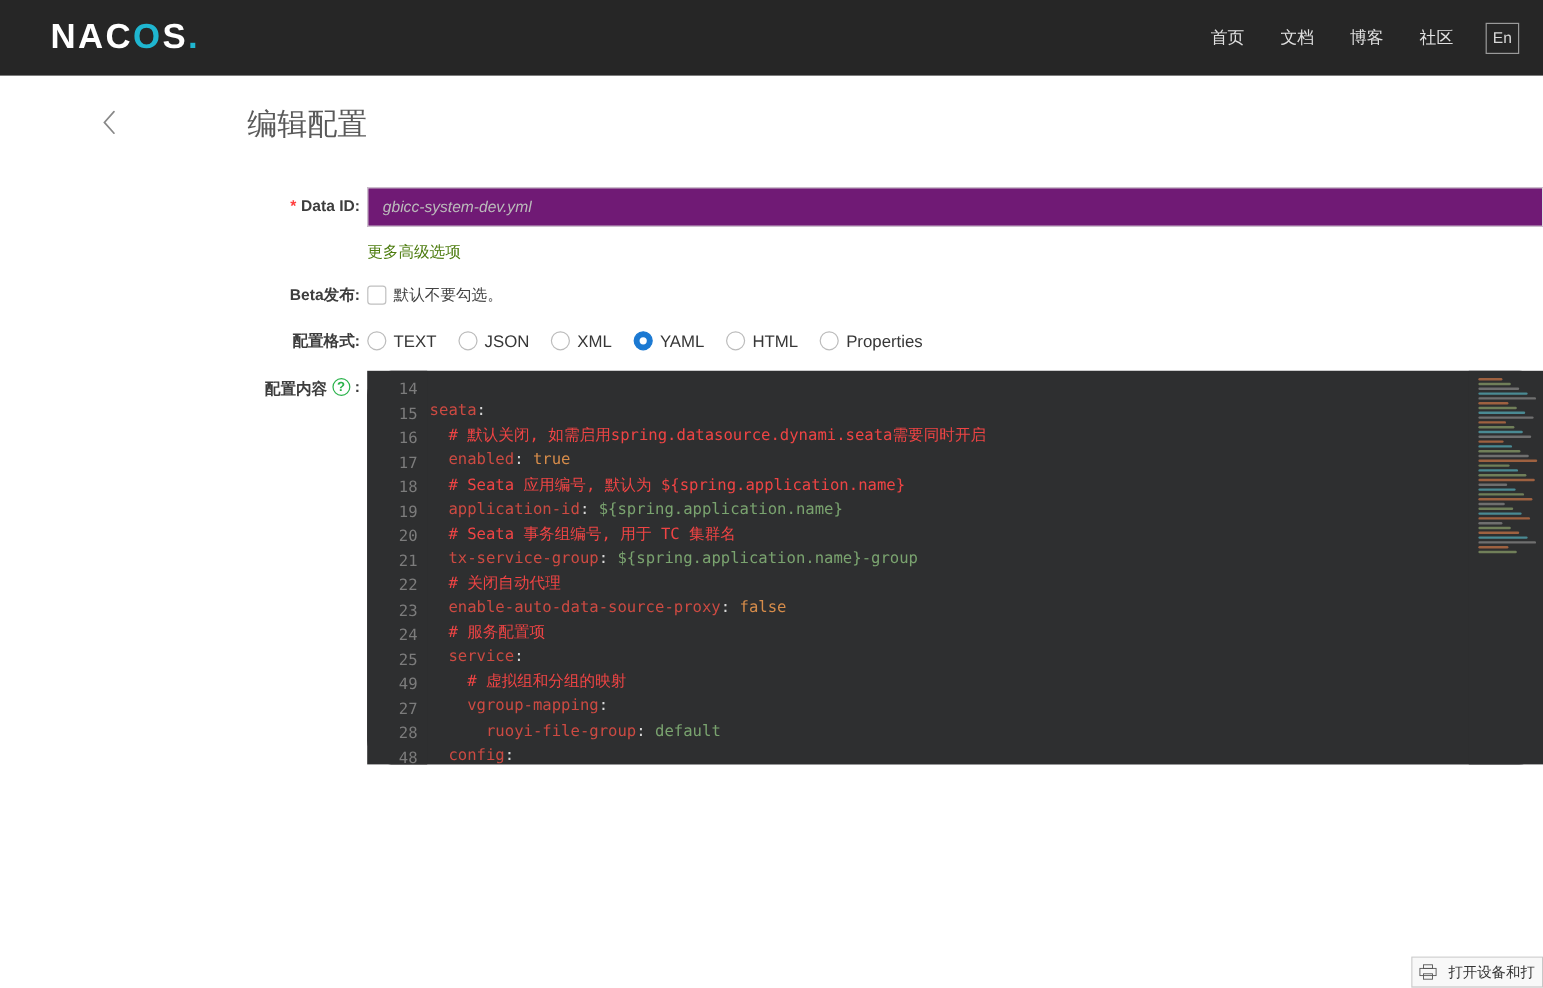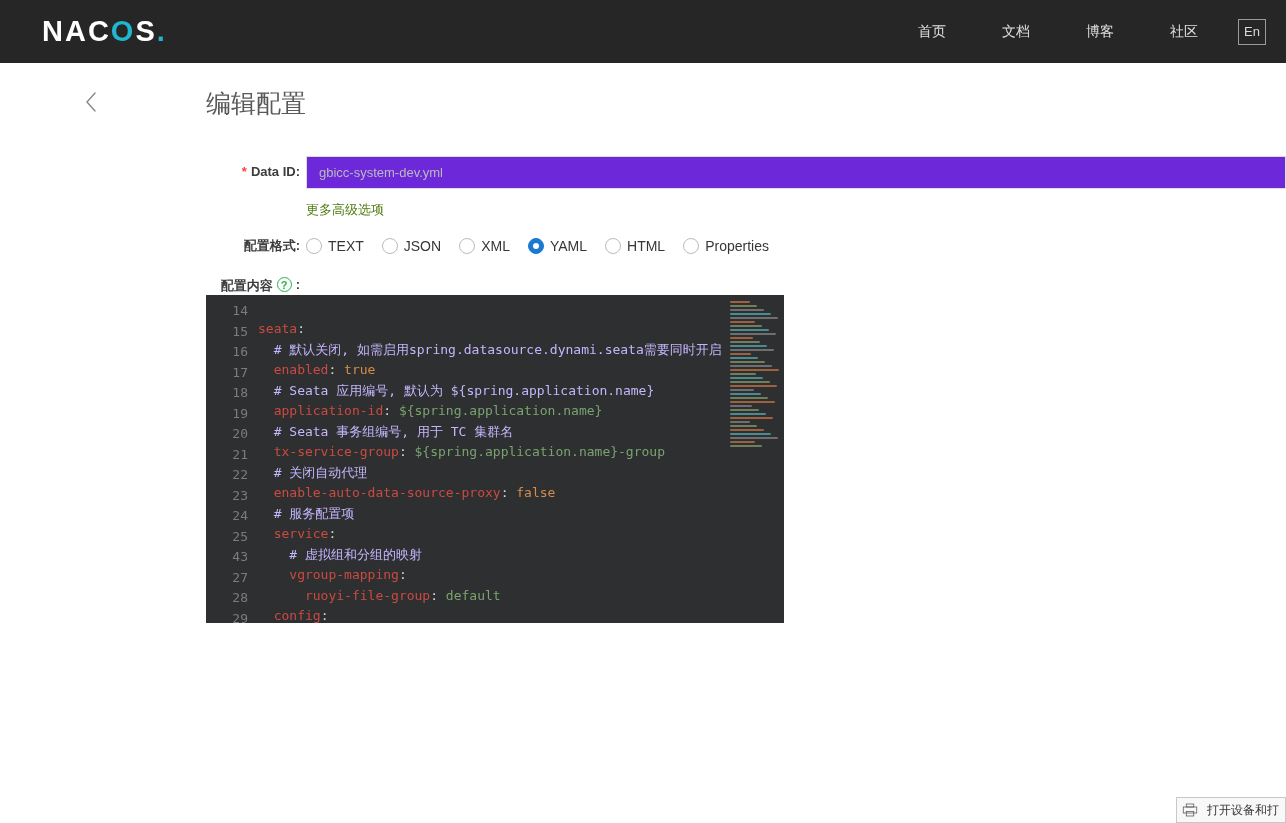--- a/index.html
+++ b/index.html
@@ -4,42 +4,42 @@
 <style>
 * { margin:0; padding:0; box-sizing:border-box; }
 html, body { width:1286px; height:823px; font-family:"Microsoft YaHei","PingFang SC","Helvetica Neue",Arial,sans-serif; background:#fff; }
 
 
 .header { position:relative; height:63px; background:#262626; color:#fff; display:flex; align-items:center; }
 .brand { margin-left:42px; font-size:29px; letter-spacing:2px; font-weight:700; color:#fff; }
 .brand .logo-o { color:#1fb6d0; }
 .brand .dot   { color:#1fb6d0; }
 .nav { position:absolute; right:20px; top:0; height:63px; display:flex; align-items:center; }
-.nav-item { color:#e0e0e0; font-size:14px; margin:0 28px; cursor:pointer; }
+.nav-item { color:#e0e0e0; font-size:14px; margin:0 15px; cursor:pointer; }
 .lang { width:28px; height:26px; border:1px solid #9a9a9a; color:#d8d8d8; font-size:13px; display:flex; align-items:center; justify-content:center; margin-left:12px; cursor:pointer; }
 
 
 .layout { display:flex; height:612px; }
 .sidebar { width:186px; background:#fff; border-right:0 solid #eee; }
 .back { margin:28px 0 0 84px; cursor:pointer; }
 .back svg { stroke:#888; }
 
 .main { flex:1; padding:24px 0 0 20px; }
 .page-title { font-size:25px; color:#595959; font-weight:400; margin-bottom:36px; }
 
 .form-row { display:flex; align-items:flex-start; margin-bottom:20px; }
 .form-label { width:100px; text-align:right; padding-right:6px; font-size:13px; color:#3d3d3d; font-weight:700; padding-top:8px; }
 .form-label .req { color:#ff3e3e; margin-right:4px; }
 .form-field { flex:1; }
 
 .text-input, .textarea {
   width:100%; border:1px solid #ddd; background:#fff; font-size:13px;
   color:#333; padding:8px 12px; border-radius:0;
 }
-.text-input[disabled] { color:#bbb; background:#6d28d9; }
+.text-input[disabled] { color:#bbb; background:#701a75;font-style:italic; }
 .textarea { height:64px; resize:none; font-family:inherit; }
 
 .adv-link-row { display:flex; }
 .adv-link-row .spacer { width:100px; }
 .adv-link { color:#4d7c0f; font-size:13px; cursor:pointer; }
 
 .beta-row { display:flex; align-items:center; }
 .checkbox { width:16px; height:16px; border:1px solid #c0c0c0; border-radius:3px; background:#fff; display:inline-block; cursor:pointer; }
 .beta-text { margin-left:6px; font-size:13px; color:#444; }
 
@@ -55,21 +55,21 @@
 
 
 .editor-shell { display:flex; background:#2e2f30; height:328px; position:relative;border-radius:20px; }
 .gutter { width:50px; background:#2e2f30; color:#7c7c7c; font-family:Consolas,Monaco,monospace; font-size:13px; text-align:right; padding:6px 8px 0 0; line-height:20.5px; }
 .gutter div { height:20.5px; }
 .code { flex:1; font-family:Consolas,Monaco,monospace; font-size:13px; line-height:20.5px; padding:24px 0 0 2px; color:#cfd2d6; white-space:pre; overflow:hidden; }
 .code-line { height:20.5px; }
 
 .tok-key   { color:#cc4a42; }   
 .tok-punc  { color:#d7d7d7; }
-.tok-com   { color:#c4b5fd; }
+.tok-com   { color:#ef4444; }
 .tok-lit   { color:#d68c4a; }   
 .tok-var   { color:#7aa36f; }   
 .tok-val   { color:#7aa36f; }   
 
 .minimap { width:62px; background:#2e2f30; position:relative; }
 .minimap .mini-box { position:absolute; left:8px; right:6px; border-radius:1px; }
 
 .footer-pop { position:fixed; right:0; bottom:0; height:26px; border:1px solid #c8c8c8; background:#f8f8f8; display:flex; align-items:center; padding:0 6px 0 4px; font-size:12px; color:#343434; }
 .footer-pop .printer { width:18px; height:16px; margin-right:8px; }
 
@@ -111,20 +111,27 @@
       </div>
     </div>
 
 
     <div class="adv-link-row" style="margin:-8px 0 18px 0;">
       <div class="spacer"></div>
       <span class="adv-link">更多高级选项</span>
     </div>
 
 
+    <div class="form-row" style="align-items:center;">
+      <div class="form-label" style="padding-top:0;"><span>Beta发布:</span></div>
+      <div class="form-field beta-row">
+        <span class="checkbox"></span>
+        <span class="beta-text">默认不要勾选。</span>
+      </div>
+    </div>
 
     <div class="form-row" style="align-items:center; margin-bottom:16px;">
       <div class="form-label" style="padding-top:0;"><span>配置格式:</span></div>
       <div class="form-field">
         <div class="radio-group" id="format-radios">
             <span class="radio">
               <span class="radio-dot"></span>
               <span class="radio-label">TEXT</span>
             </span>
             <span class="radio">
@@ -144,45 +151,45 @@
               <span class="radio-label">HTML</span>
             </span>
             <span class="radio">
               <span class="radio-dot"></span>
               <span class="radio-label">Properties</span>
             </span>
           </div>
       </div>
     </div>
 
-    <div class="form-row" style="margin-bottom:0;flex-direction:column;">
+    <div class="form-row" style="margin-bottom:0;">
       <div class="content-label">
         <span>配置内容</span>
         <span class="help-icon">?</span>
         <span>:</span>
       </div>
       <div class="form-field">
         <div class="editor-shell">
           <div class="gutter" id="gutter">
               <div>14</div>
               <div>15</div>
               <div>16</div>
               <div>17</div>
               <div>18</div>
               <div>19</div>
               <div>20</div>
               <div>21</div>
               <div>22</div>
               <div>23</div>
               <div>24</div>
               <div>25</div>
-              <div>43</div>
+              <div>49</div>
               <div>27</div>
               <div>28</div>
-              <div>29</div>
+              <div>48</div>
             </div>
           <div class="code" id="code"><div class="code-line"><span class="tok-key">seata</span><span class="tok-punc">:</span></div><div class="code-line"><span>  </span><span class="tok-com"># 默认关闭, 如需启用spring.datasource.dynami.seata需要同时开启</span></div><div class="code-line"><span>  </span><span class="tok-key">enabled</span><span class="tok-punc">: </span><span class="tok-lit">true</span></div><div class="code-line"><span>  </span><span class="tok-com"># Seata 应用编号, 默认为 ${spring.application.name}</span></div><div class="code-line"><span>  </span><span class="tok-key">application-id</span><span class="tok-punc">: </span><span class="tok-var">${spring.application.name}</span></div><div class="code-line"><span>  </span><span class="tok-com"># Seata 事务组编号, 用于 TC 集群名</span></div><div class="code-line"><span>  </span><span class="tok-key">tx-service-group</span><span class="tok-punc">: </span><span class="tok-var">${spring.application.name}-group</span></div><div class="code-line"><span>  </span><span class="tok-com"># 关闭自动代理</span></div><div class="code-line"><span>  </span><span class="tok-key">enable-auto-data-source-proxy</span><span class="tok-punc">: </span><span class="tok-lit">false</span></div><div class="code-line"><span>  </span><span class="tok-com"># 服务配置项</span></div><div class="code-line"><span>  </span><span class="tok-key">service</span><span class="tok-punc">:</span></div><div class="code-line"><span>    </span><span class="tok-com"># 虚拟组和分组的映射</span></div><div class="code-line"><span>    </span><span class="tok-key">vgroup-mapping</span><span class="tok-punc">:</span></div><div class="code-line"><span>      </span><span class="tok-key">ruoyi-file-group</span><span class="tok-punc">: </span><span class="tok-val">default</span></div><div class="code-line"><span>  </span><span class="tok-key">config</span><span class="tok-punc">:</span></div><div class="code-line"><span>    </span><span class="tok-key">type</span><span class="tok-punc">: </span><span class="tok-val">nacos</span></div></div>
           <div class="minimap" id="minimap">
               <div class="mini-box" style="top: 6px; height: 2px; background: rgb(177, 106, 67); opacity: 0.85; width: 20px;"></div>
               <div class="mini-box" style="top: 10px; height: 2px; background: rgb(123, 141, 96); opacity: 0.85; width: 27px;"></div>
               <div class="mini-box" style="top: 14px; height: 2px; background: rgb(122, 122, 122); opacity: 0.85; width: 34px;"></div>
               <div class="mini-box" style="top: 18px; height: 2px; background: rgb(79, 154, 164); opacity: 0.85; width: 41px;"></div>
               <div class="mini-box" style="top: 22px; height: 2px; background: rgb(122, 122, 122); opacity: 0.85; width: 48px;"></div>
               <div class="mini-box" style="top: 26px; height: 2px; background: rgb(177, 106, 67); opacity: 0.85; width: 25px;"></div>
               <div class="mini-box" style="top: 30px; height: 2px; background: rgb(123, 141, 96); opacity: 0.85; width: 32px;"></div>

